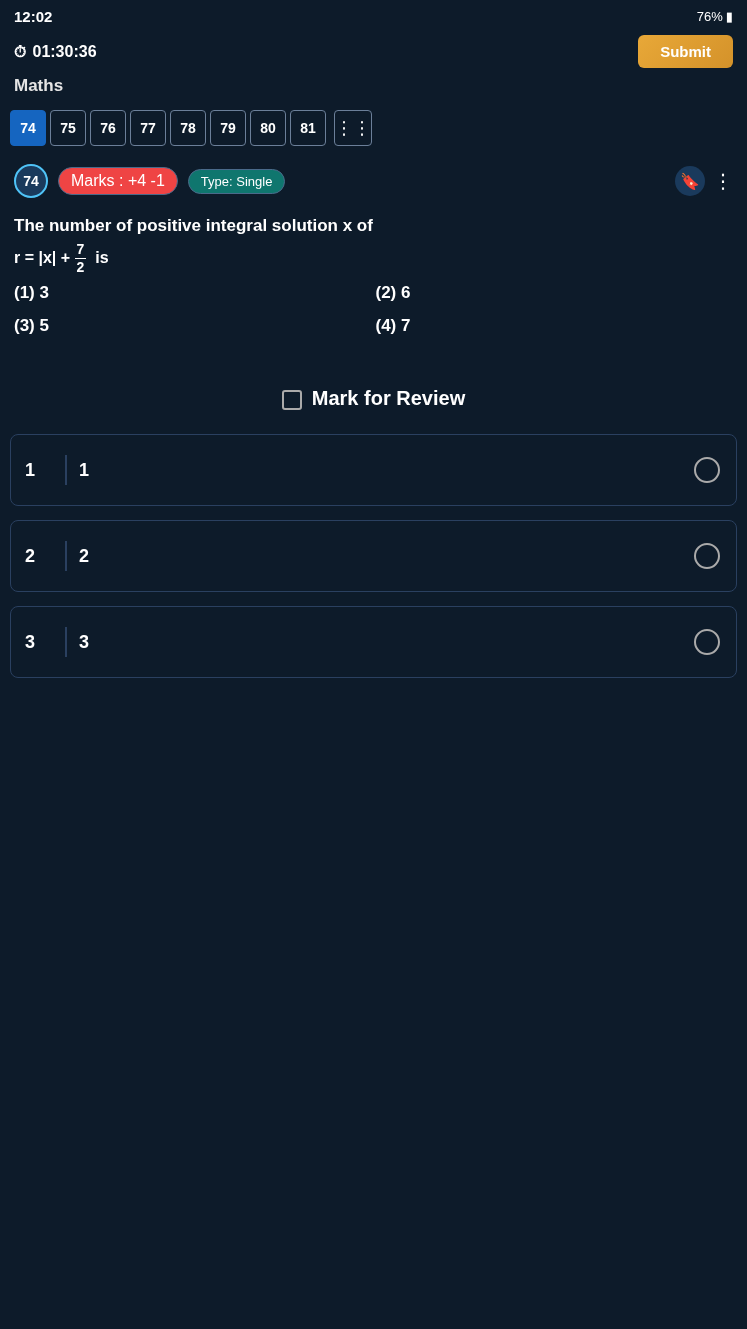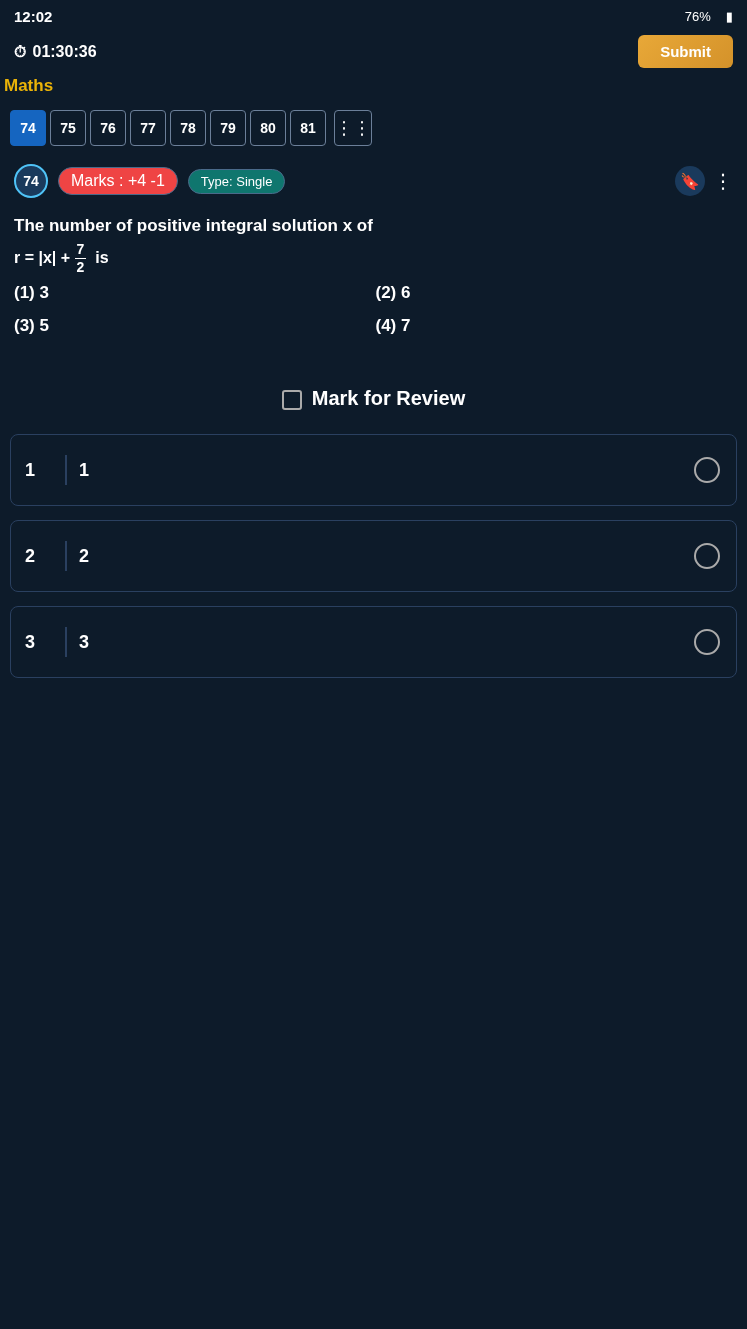--- a/index.html
+++ b/index.html
@@ -23,21 +23,21 @@
     .status-left {
       font-size: 15px;
       font-weight: bold;
       color: #ffffff;
     }
     .status-right {
       font-size: 13px;
       color: #ffffff;
       display: flex;
       align-items: center;
-      gap: 15px;
+      gap: 3px;
     }
 
     
     .timer-row {
       display: flex;
       justify-content: space-between;
       align-items: center;
       padding: 6px 14px;
       background: #0d1b2a;
     }
@@ -55,24 +55,24 @@
       border: none;
       border-radius: 6px;
       padding: 8px 22px;
       font-size: 15px;
       font-weight: bold;
       cursor: pointer;
     }
 
     
     .subject-label {
-      padding: 2px 14px 6px 4px;
+      padding: 2px 14px 6px 14px;
       font-size: 17px;
       font-weight: bold;
-      color: #eab308;
+      color: #e5e5e5;
       background: #0d1b2a;
     }
 
     
     .question-nav {
       display: flex;
       align-items: center;
       padding: 8px 10px;
       background: #0d1b2a;
       gap: 4px;

